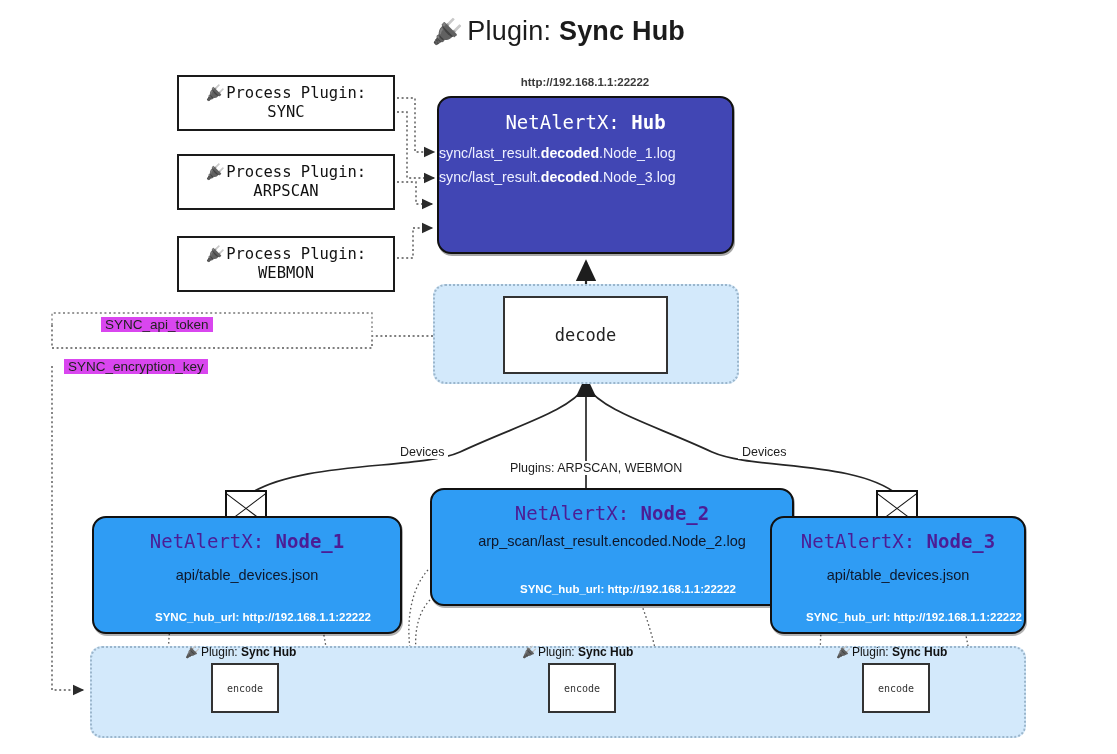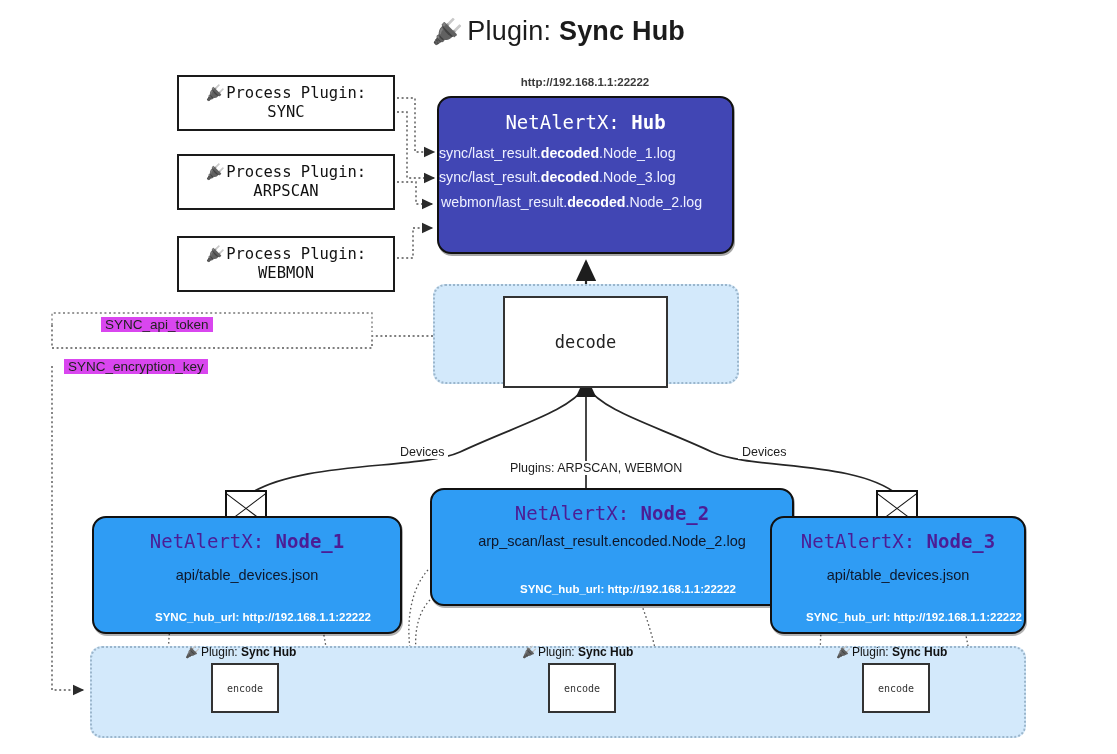--- a/index.html
+++ b/index.html
@@ -33,21 +33,21 @@
      font-size:19px;color:#fff;text-align:center;margin-top:13px;}
   #hub-box .hub-title b{font-weight:bold;}
   #hub-box .loglist{margin-top:8px;}
   #hub-box .logline{font-size:14.2px;color:#eef0ff;line-height:1.72;white-space:nowrap;
      }
   #hub-box .logline b{font-weight:bold;color:#fff;}
 
   
   #decode-container{position:absolute;left:433px;top:284px;width:306px;height:100px;
      background:#d3e9fb;border:2px dotted #9bb6cc;border-radius:12px;box-sizing:border-box;}
-  #decode-box{position:absolute;left:503px;top:296px;width:165px;height:92px;background:#fff;
+  #decode-box{position:absolute;left:503px;top:296px;width:165px;height:78px;background:#fff;
      border:2px solid #333;box-sizing:border-box;display:flex;align-items:center;justify-content:center;
      font-family:"DejaVu Sans Mono","Liberation Mono",monospace;font-size:17px;color:#222;}
 
   
   .keylabel{position:absolute;font-size:13.5px;color:#222;background:#d946ef;padding:0 4px;white-space:nowrap;}
   #lbl-api-token{left:101px;top:317px;}
   #lbl-enc-key{left:64px;top:359px;}
 
   
   .edgelabel{position:absolute;font-size:12.5px;color:#1d1d1d;background:#fff;padding:0 4px;white-space:nowrap;}
@@ -163,21 +163,20 @@
     <div class="l1"><span class="plug">🔌</span><span>Process Plugin:</span></div>
     <div class="l2">WEBMON</div>
   </div>
 
   <div id="hub-url">http://192.168.1.1:22222</div>
   <div id="hub-box">
     <div class="hub-title"><span>NetAlertX: </span><b>Hub</b></div>
     <div class="loglist">
       <div class="logline"><span>sync/last_result.</span><b>decoded</b><span>.Node_1.log</span></div>
       <div class="logline"><span>sync/last_result.</span><b>decoded</b><span>.Node_3.log</span></div>
-      <div class="logline" style="padding-left:2px;"><span>webmon/last_result.</span><b>decoded</b><span>.Node_2.log</span></div>
     </div>
   </div>
 
   <div id="decode-container"></div>
   <div id="decode-box">decode</div>
 
   <div class="keylabel" id="lbl-api-token">SYNC_api_token</div>
   <div class="keylabel" id="lbl-enc-key">SYNC_encryption_key</div>
 
   <div class="edgelabel" id="lbl-devices-left">Devices</div>

